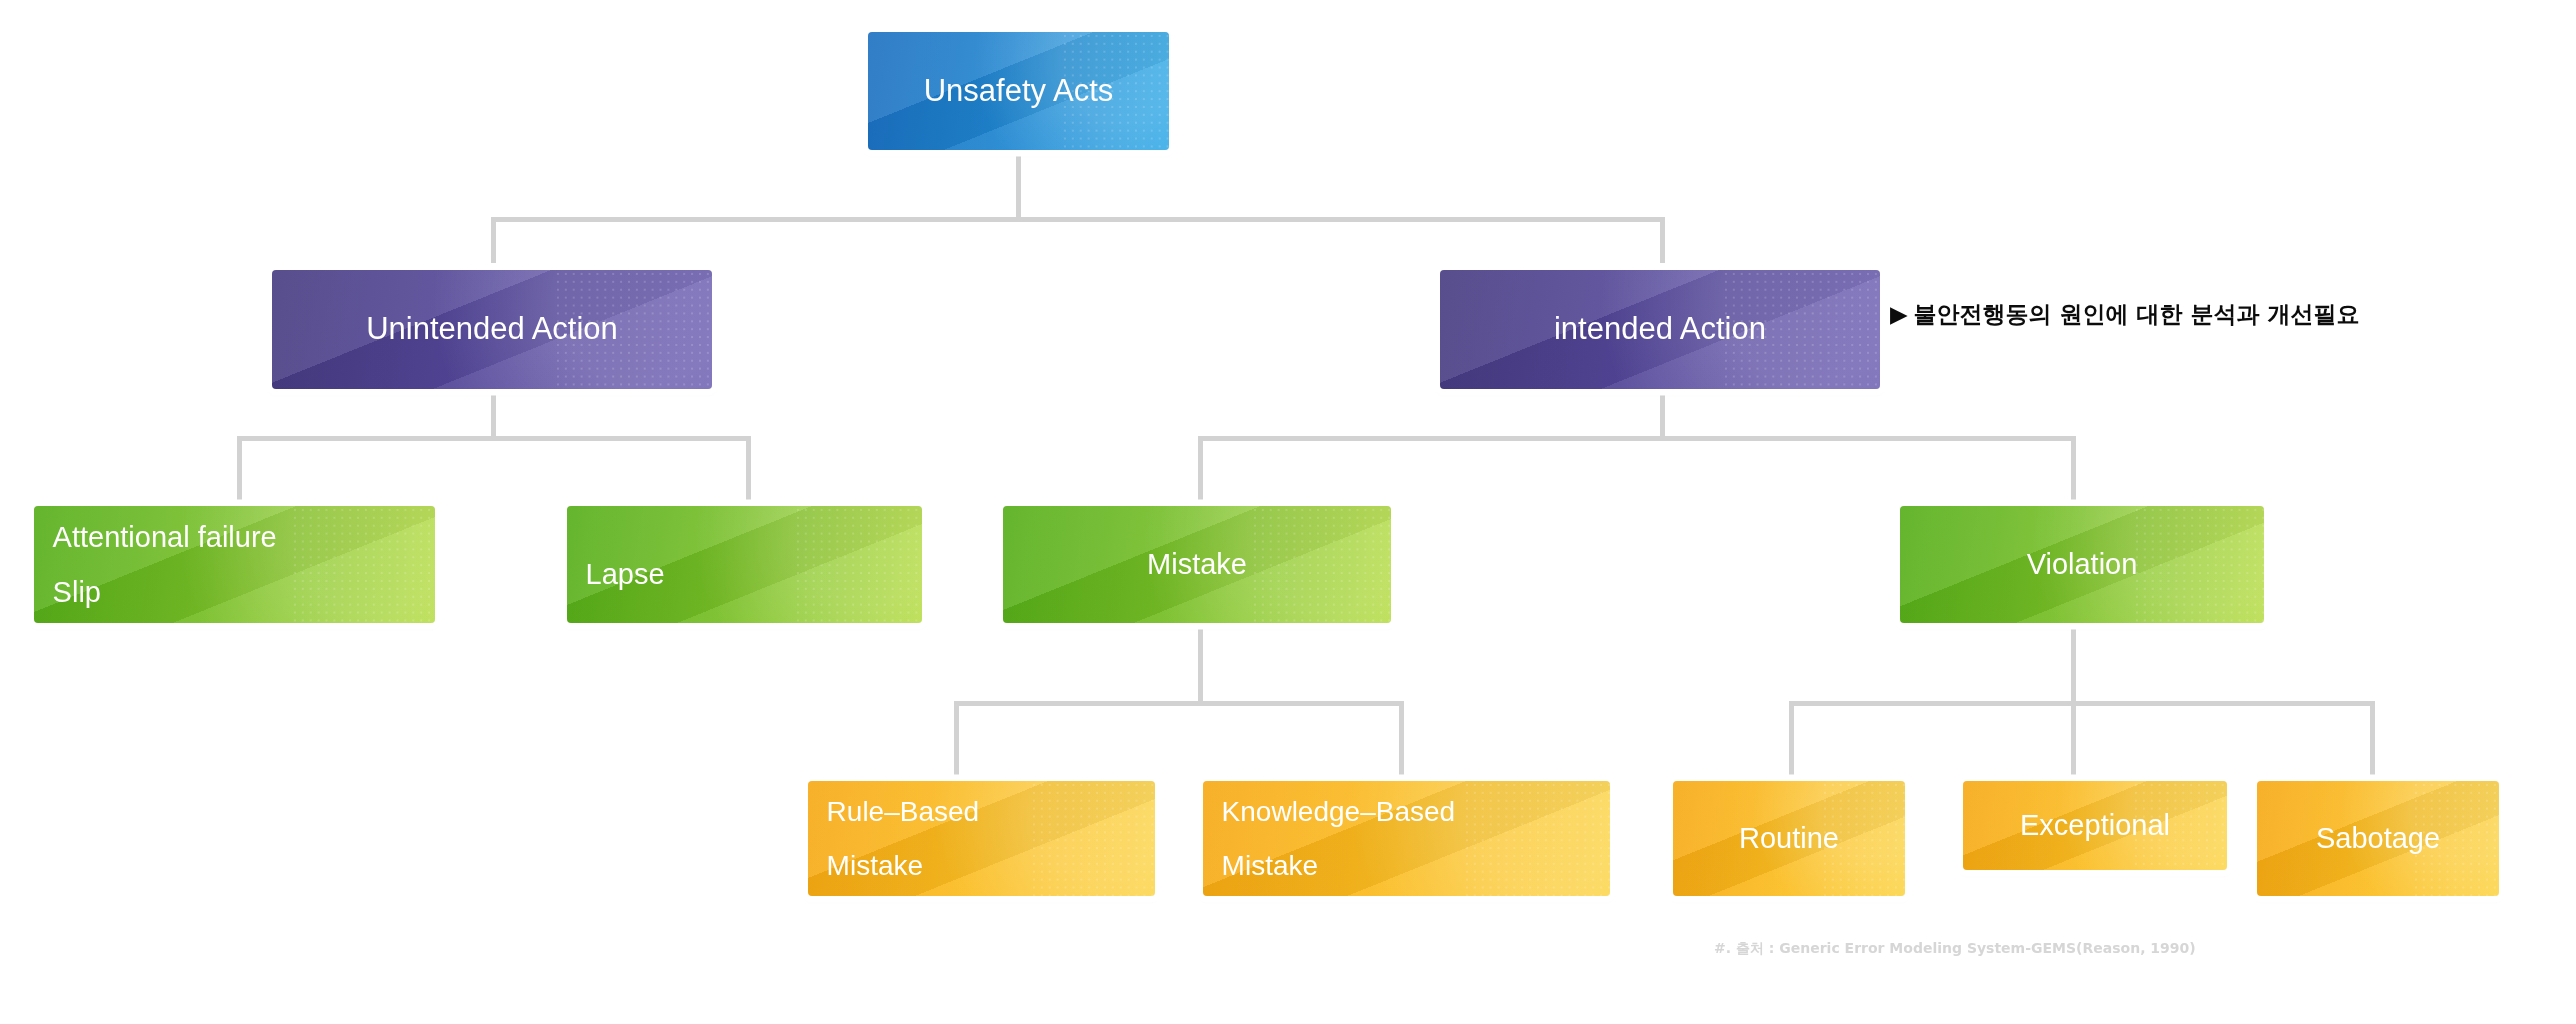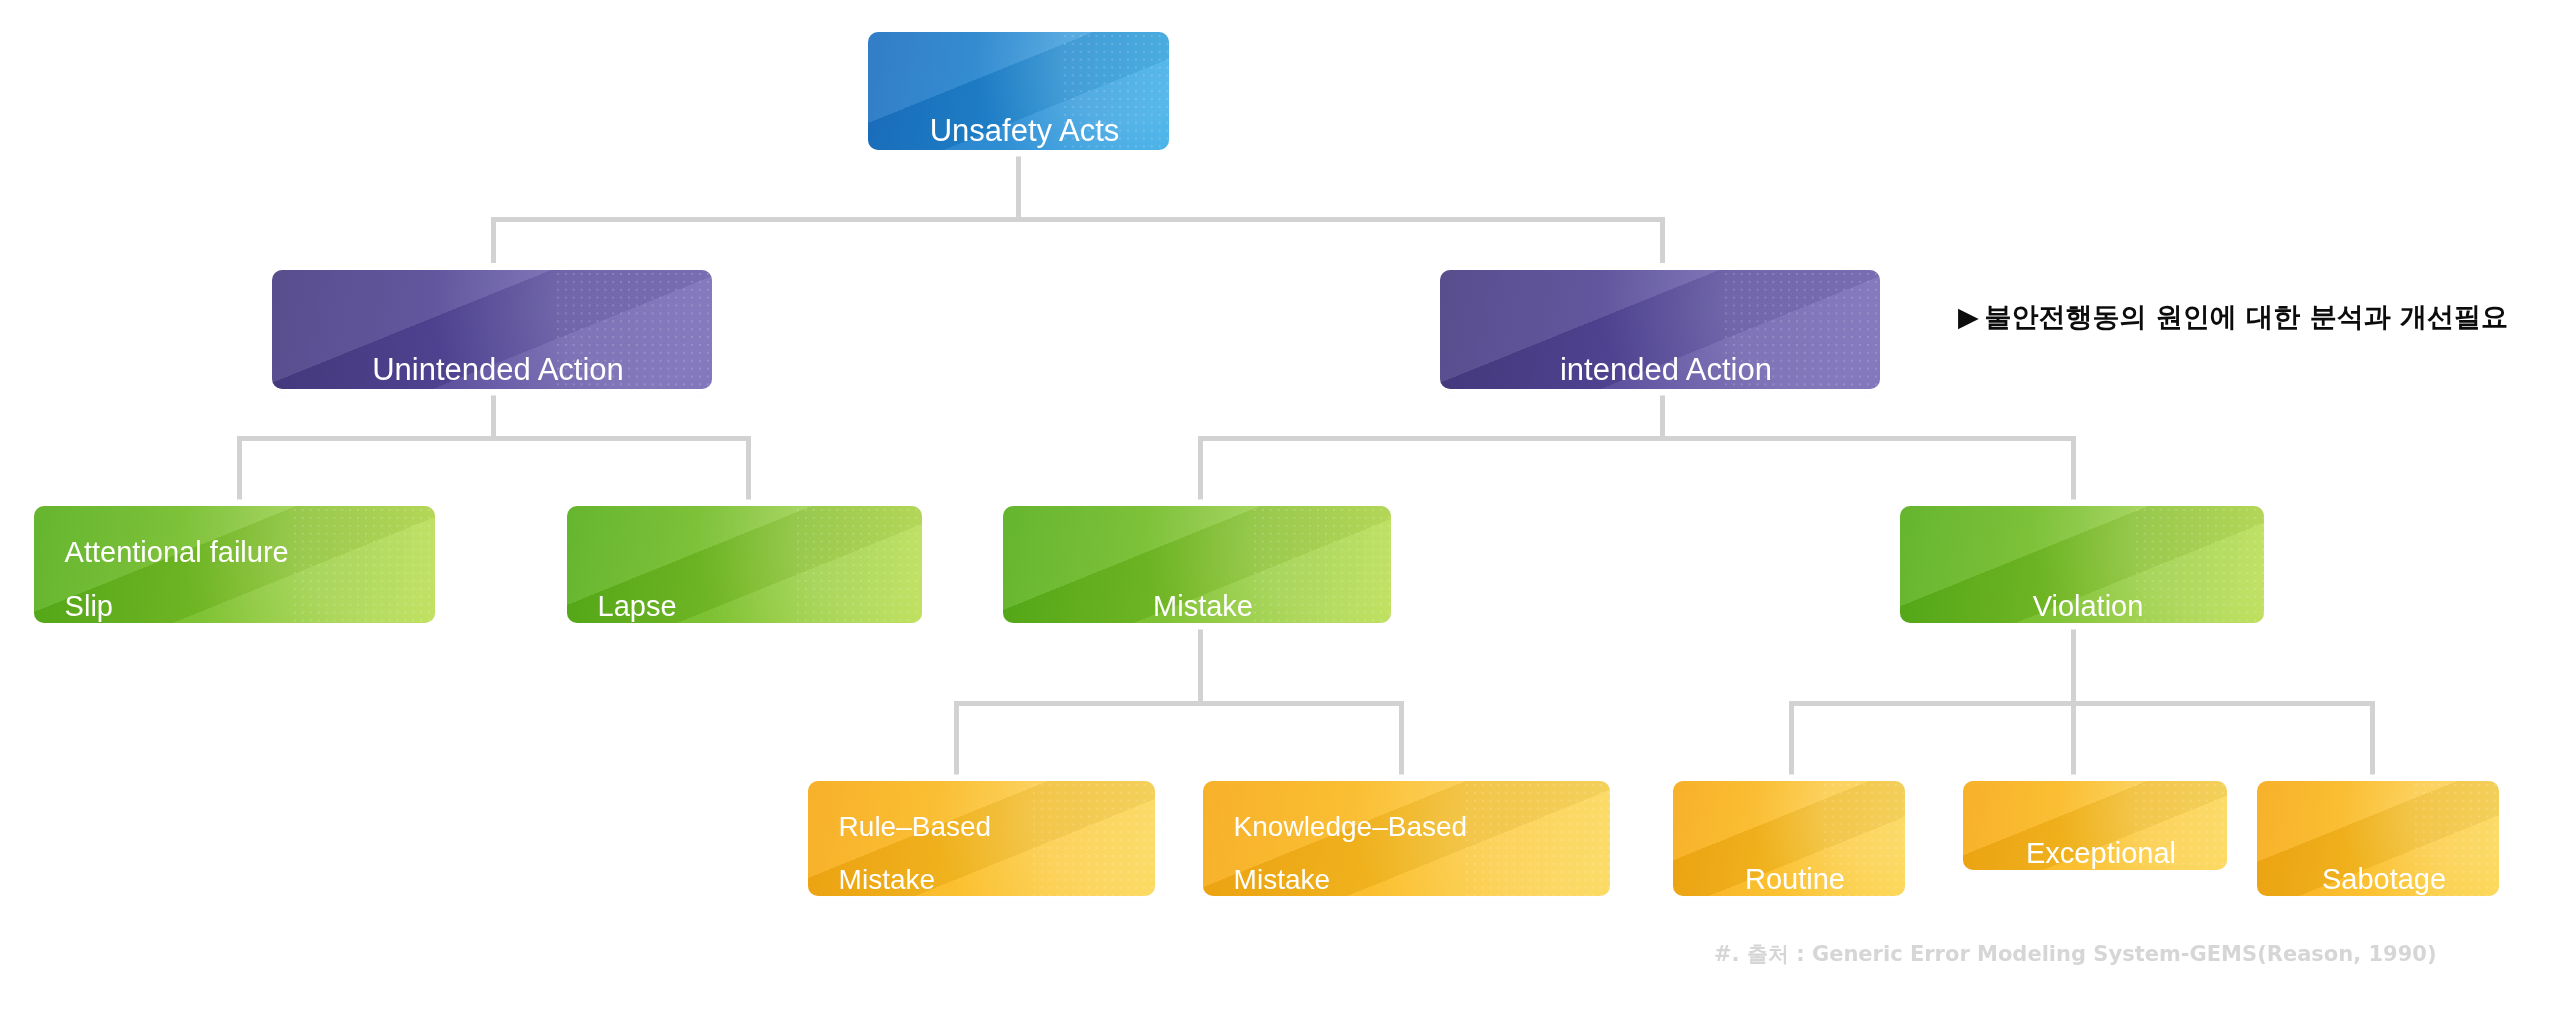--- a/index.html
+++ b/index.html
@@ -23,29 +23,28 @@
     position: absolute;
     background: #d2d2d2;
   }
   .conn-v { width: 5px; }
   .conn-h { height: 5px; }
 
   
   .node {
     position: absolute;
     box-sizing: border-box;
-    border-radius: 10px;
+    border-radius: 4px;
     color: #ffffff;
     display: flex;
     flex-direction: column;
-    justify-content: flex-end;
+    justify-content: center;
     overflow: hidden;
     box-shadow: 0 0 0 6.4px #ffffff, 0 2.1px 5px rgba(0,0,0,0.17);
     line-height: 1.18;
-    padding-left: 12px;
   }
   .node .sheen {
     position: absolute;
     inset: 0;
     pointer-events: none;
     background:
       radial-gradient(circle at 84% 26%, rgba(255,255,255,0.16) 0 22%, rgba(255,255,255,0) 55%),
       linear-gradient(158deg, rgba(255,255,255,0.10) 0 38%, rgba(0,0,0,0.045) 38% 62%, rgba(255,255,255,0.07) 62% 100%);
   }
   .node .sheen::after {
@@ -209,22 +208,22 @@
     </div>
   </div>
 
   <div class="node theme-orange align-center" style="left:2257px; top:781px; width:242px; height:115px; font-size:29px;">
     <div class="sheen"></div>
     <div class="labels">
       <span class="l1">Sabotage</span>
     </div>
   </div>
 
-  <div id="side-note" style="left:1958px; top:299px; font-size:27px;">
+  <div id="side-note" style="left:1890px; top:299px; font-size:23px;">
     <span class="tri">▶</span><span>불안전행동의 원인에 대한 분석과 개선필요</span>
   </div>
 
-  <div id="source-note" style="left:1714px; top:940px; font-size:21px;">
+  <div id="source-note" style="left:1714px; top:940px; font-size:14px;">
     <span>#. 출처 : Generic Error Modeling System-GEMS(Reason, 1990)</span>
   </div>
 
 </div>
 
 
 </body></html>

